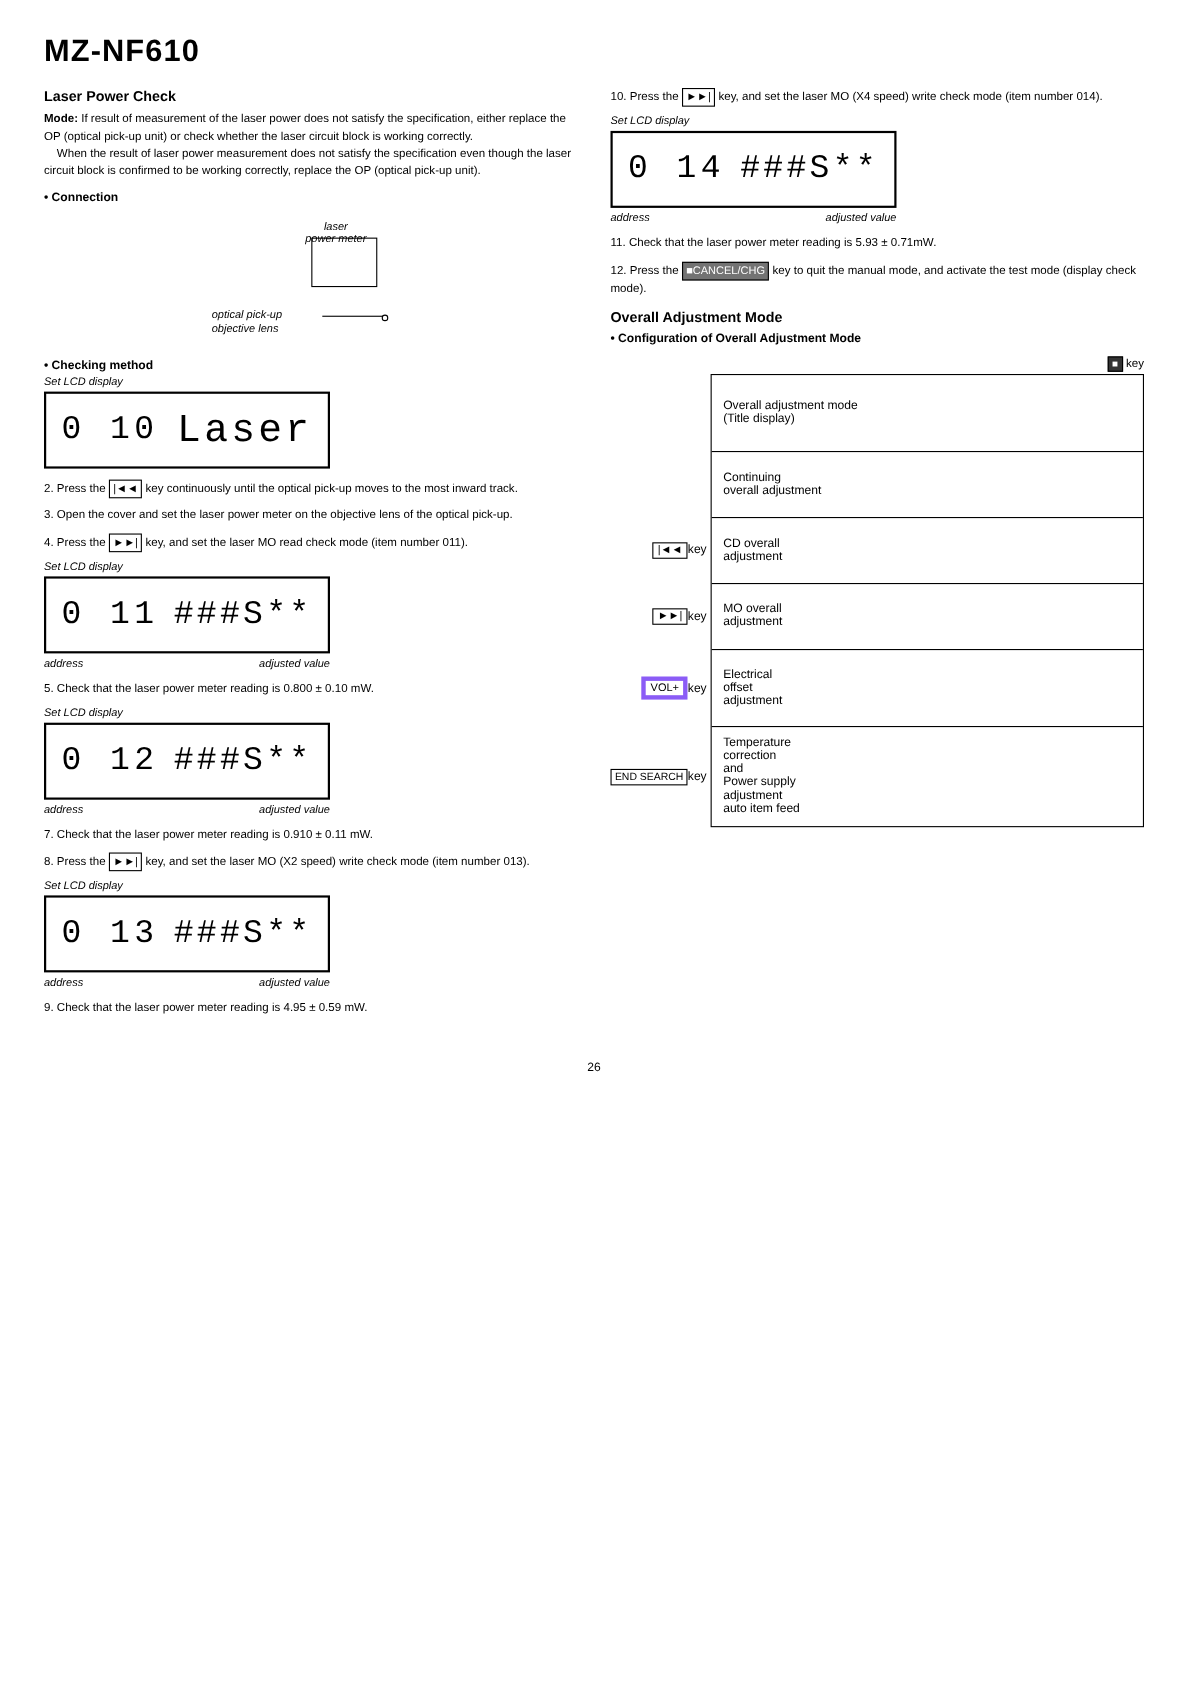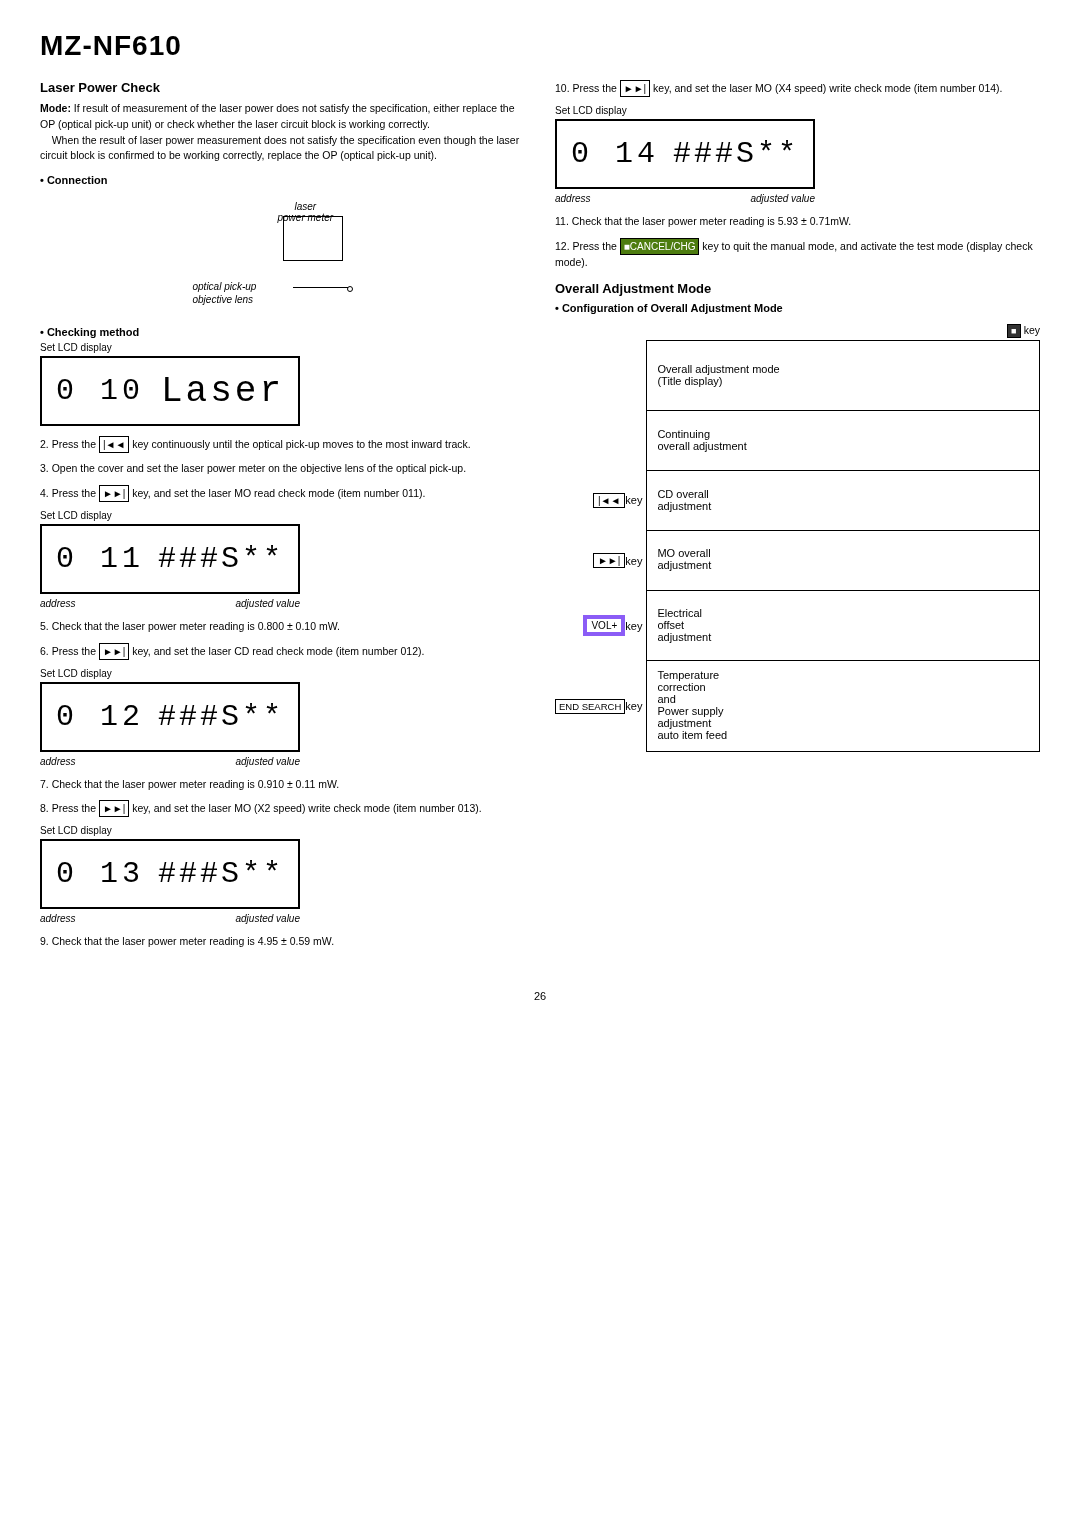--- a/index.html
+++ b/index.html
@@ -96,20 +96,21 @@
       position: absolute;
       bottom: 24px;
       left: 154px;
       width: 6px;
       height: 6px;
       border-radius: 50%;
       border: 1px solid #000;
     }
     .lcd-display-label {
       font-size: 10px;
+      font-style: italic;
       margin-bottom: 3px;
     }
     .lcd-box {
       border: 2px solid #000;
       width: 260px;
       height: 70px;
       display: flex;
       align-items: center;
       justify-content: space-between;
       padding: 6px 14px;
@@ -253,23 +254,20 @@
         <div class="lcd-labels">
           <span>address</span>
           <span>adjusted value</span>
         </div>
       </div>
 
       <div class="step-block">
         5. Check that the laser power meter reading is 0.800 ± 0.10 mW.
       </div>
 
-      <div class="step-block">
-        6. Press the <span class="key-inline">►►|</span> key, and set the laser CD read check mode (item number 012).
-      </div>
 
       <div style="margin-bottom:10px;">
         <div class="lcd-display-label">Set LCD display</div>
         <div class="lcd-box">
           <span class="lcd-address">0 12</span>
           <span class="lcd-value">###S**</span>
         </div>
         <div class="lcd-labels">
           <span>address</span>
           <span>adjusted value</span>
@@ -319,21 +317,21 @@
           <span>address</span>
           <span>adjusted value</span>
         </div>
       </div>
 
       <div class="step-block">
         11. Check that the laser power meter reading is 5.93 ± 0.71mW.
       </div>
 
       <div class="step-block">
-        12. Press the <span class="key-filled" style="background:#4d7c0f;color:#fff;border:1px solid #000;padding:0 3px;font-size:10px;">■CANCEL/CHG</span> key to quit the manual mode, and activate the test mode (display check mode).
+        12. Press the <span class="key-filled" style="background:#737373;color:#fff;border:1px solid #000;padding:0 3px;font-size:10px;">■CANCEL/CHG</span> key to quit the manual mode, and activate the test mode (display check mode).
       </div>
 
       <div class="overall-adj-section">
         <div class="section-title">Overall Adjustment Mode</div>
         <div class="bullet-title">• <span>Configuration of Overall Adjustment Mode</span></div>
 
         <div style="margin-top:10px;position:relative;">
 
           <div style="text-align:right;margin-bottom:2px;font-size:10.5px;">
             <span class="key-square">■</span> key

